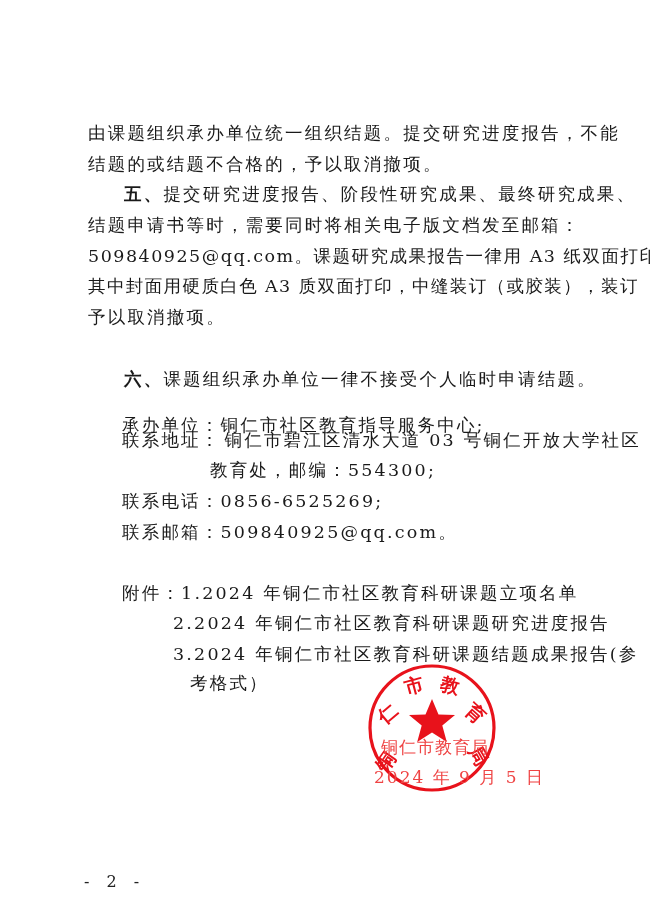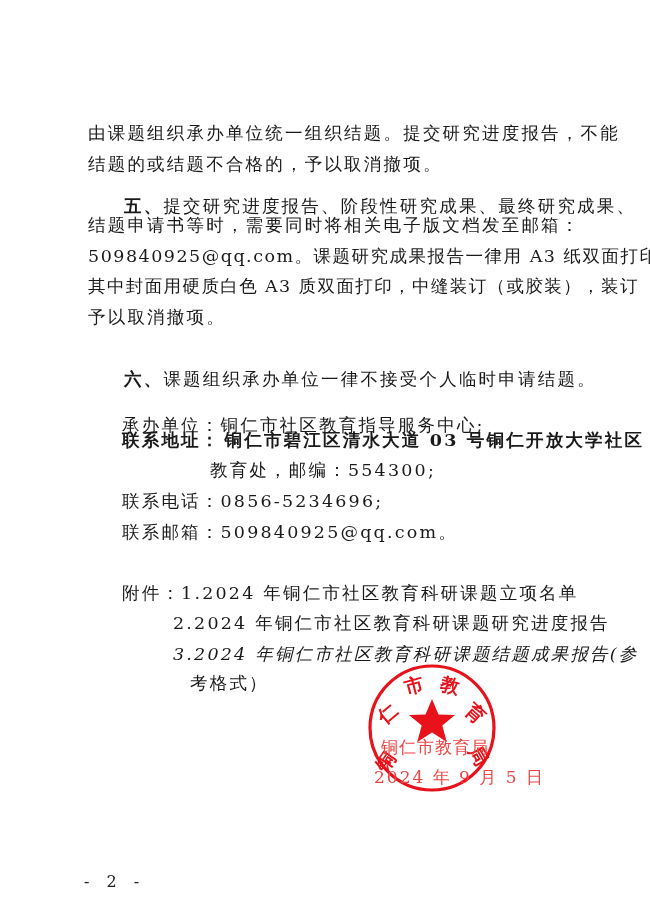--- a/index.html
+++ b/index.html
@@ -32,51 +32,51 @@
     }
   </style>
 </head>
 <body>
 
 <div>
 
   <div class="line" style="left:88px; top:122px;">由课题组织承办单位统一组织结题。提交研究进度报告，不能</div>
   <div class="line" style="left:88px; top:153px;">结题的或结题不合格的，予以取消撤项。</div>
 
-  <div class="line" style="left:124px; top:195px;">
+  <div class="line" style="left:124px; top:183px;">
     <span class="bold">五、</span><span>提交研究进度报告、阶段性研究成果、最终研究成果、</span>
   </div>
   <div class="line" style="left:88px; top:214px;">结题申请书等时，需要同时将相关电子版文档发至邮箱：</div>
   <div class="line" style="left:88px; top:245px; letter-spacing:1.5px;">509840925@qq.com。课题研究成果报告一律用 A3 纸双面打印，</div>
   <div class="line" style="left:88px; top:275px; letter-spacing:1.4px;">其中封面用硬质白色 A3 质双面打印，中缝装订（或胶装），装订</div>
   <div class="line" style="left:88px; top:306px;">予以取消撤项。</div>
 
   <div class="line" style="left:124px; top:336px;margin-top:32px;">
     <span class="bold">六、</span><span>课题组织承办单位一律不接受个人临时申请结题。</span>
   </div>
 
   <div class="line" style="left:122px; top:398px;margin-top:16px;">
     <span>承办单位：</span><span>铜仁市社区教育指导服务中心;</span>
   </div>
-  <div class="line" style="left:122px; top:429px;font-weight:bold;">
+  <div class="line" style="left:122px; top:429px;">
     <span>联系地址：</span><span style="margin-left:4px;">铜仁市碧江区清水大道 03 号铜仁开放大学社区</span>
   </div>
   <div class="line" style="left:210px; top:459px;">教育处，邮编：554300;</div>
   <div class="line" style="left:122px; top:490px;">
-    <span>联系电话：</span><span>0856-5234696;</span>
+    <span>联系电话：</span><span>0856-6525269;</span>
   </div>
   <div class="line" style="left:122px; top:521px;">
     <span>联系邮箱：</span><span>509840925@qq.com。</span>
   </div>
 
   <div class="line" style="left:122px; top:582px;">
     <span>附件：</span><span>1.2024 年铜仁市社区教育科研课题立项名单</span>
   </div>
   <div class="line" style="left:173px; top:612px;">2.2024 年铜仁市社区教育科研课题研究进度报告</div>
-  <div class="line" style="left:173px; top:643px;font-style:italic;">3.2024 年铜仁市社区教育科研课题结题成果报告(参</div>
+  <div class="line" style="left:173px; top:643px;">3.2024 年铜仁市社区教育科研课题结题成果报告(参</div>
   <div class="line" style="left:190px; top:673px;font-family:Liberation Mono, monospace;">考格式）</div>
 
   <svg class="seal" viewBox="0 0 132 132">
     <circle cx="66" cy="66" r="62" fill="none" stroke="#e8121b" stroke-width="3.2"></circle>
     <g>
       <polygon fill="#e8121b" points="66,37 72.5,52.5 89,53 76.3,63.5 80.8,80 66,70.5 51.2,80 55.7,63.5 43,53 59.5,52.5"></polygon>
     </g>
     <g fill="#e8121b" font-family="DejaVu Sans, sans-serif" font-size="19" font-weight="bold" text-anchor="middle">
       <text x="20" y="106" transform="rotate(-55 20 100)">铜</text>
       <text x="22" y="58" transform="rotate(-40 22 52)">仁</text>

